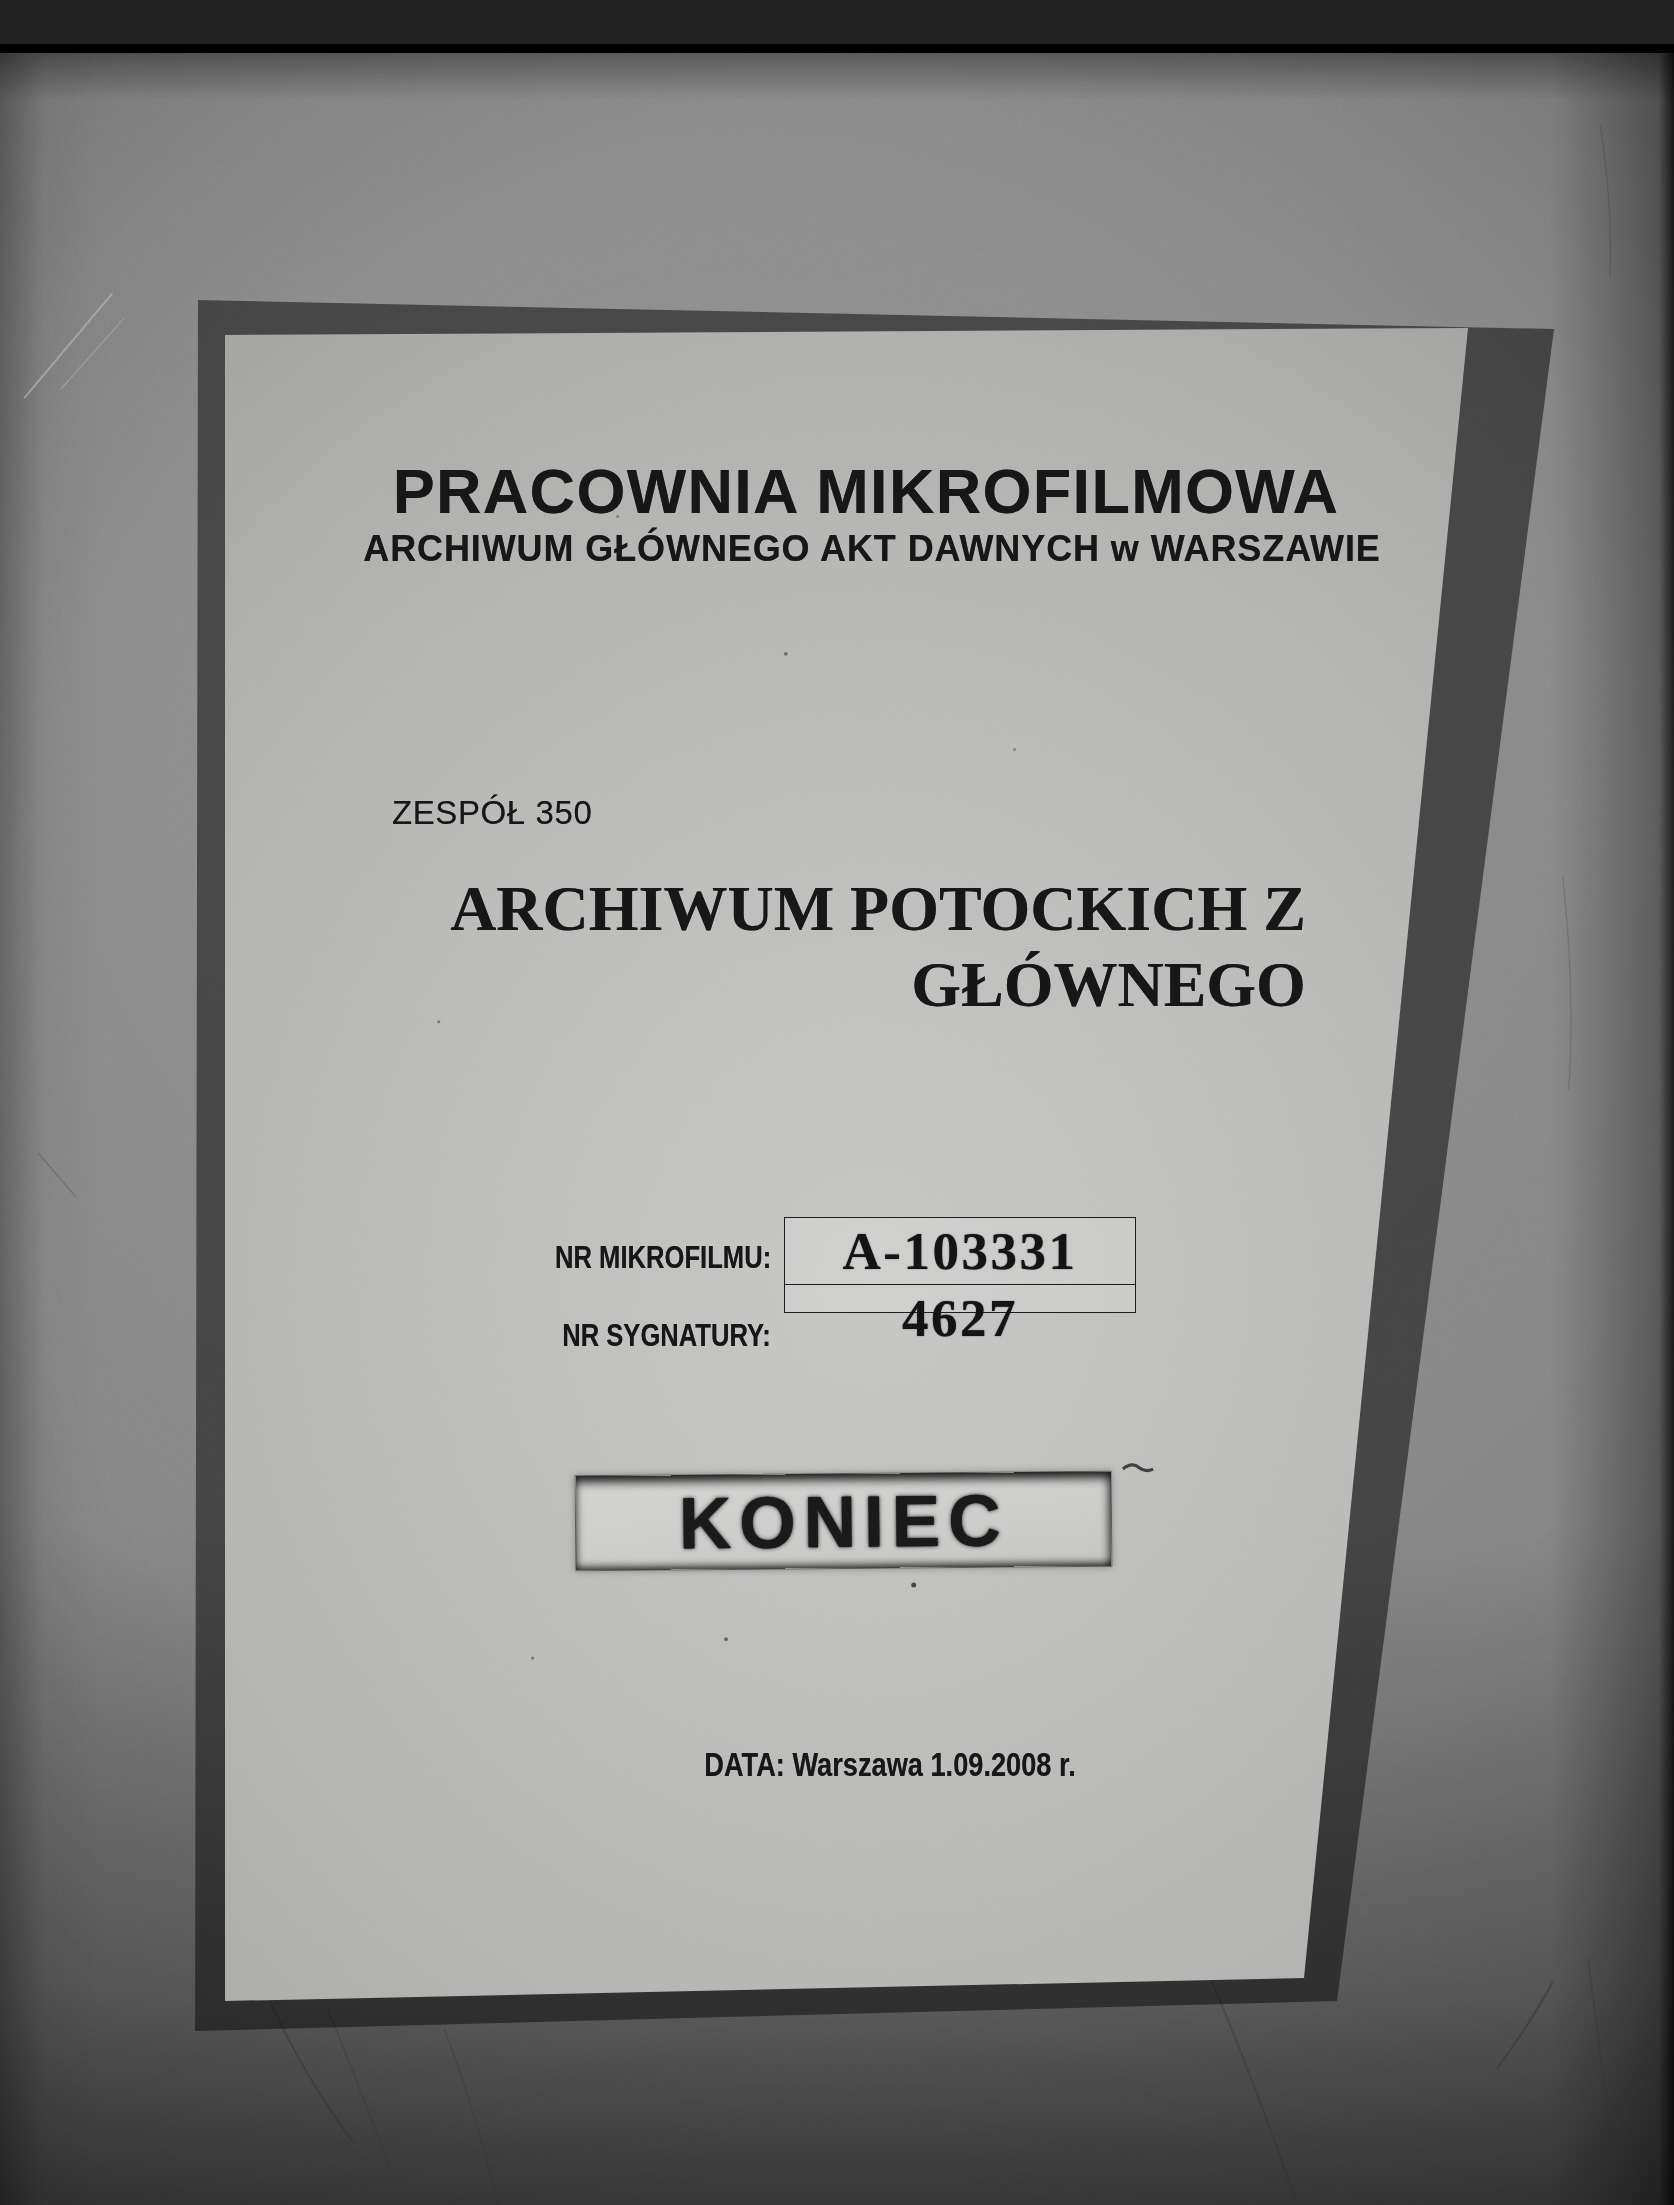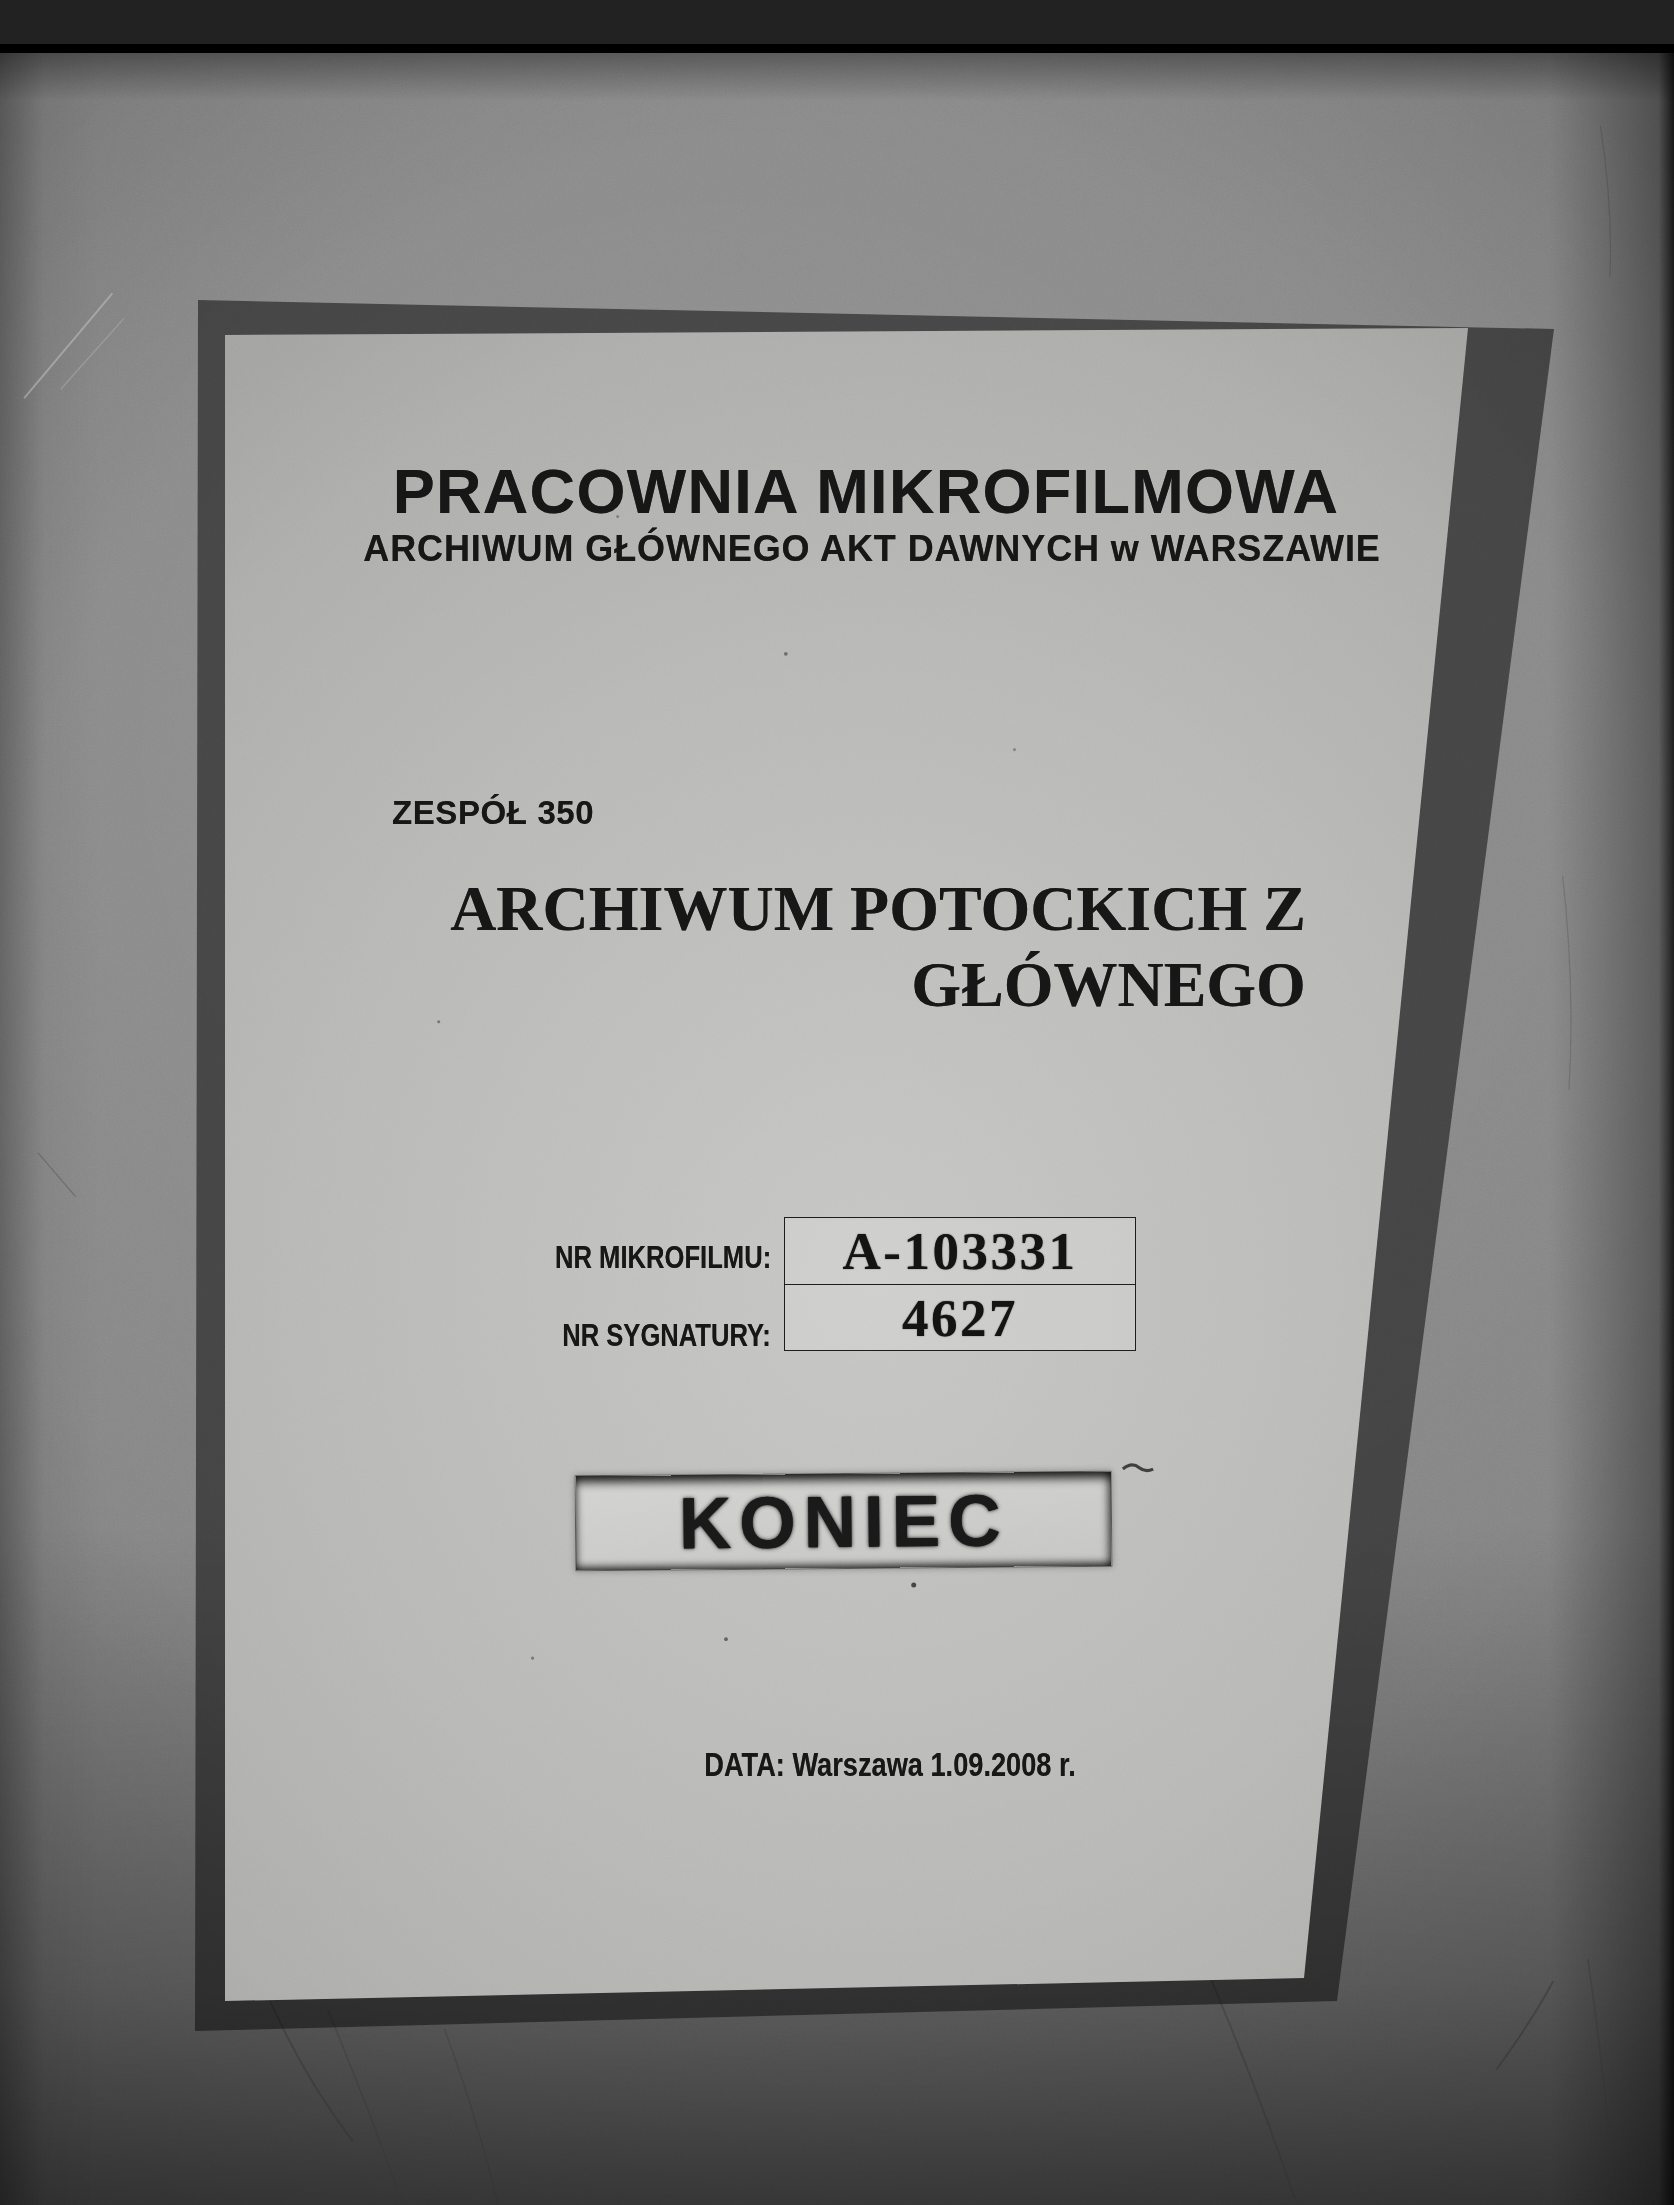--- a/index.html
+++ b/index.html
@@ -37,33 +37,33 @@
     position:absolute;inset:0;
     clip-path:polygon(225px 291px, 1468px 284px, 1304px 1934px, 225px 1957px);
     background:
       radial-gradient(ellipse 62% 52% at 52% 56%, #c6c6c4 0%, #b8b8b6 55%, #adadab 85%, #a3a3a1 100%);
   }
   
   .txt{position:absolute;color:#161616;white-space:nowrap;text-shadow:0 0 0.6px rgba(10,10,10,0.6);}
   .center{transform:translateX(-50%);}
   .h1{top:411px;left:866px;font-size:63px;font-weight:700;letter-spacing:1.3px;}
   .h2{top:484px;left:872px;font-size:36px;font-weight:700;letter-spacing:0.9px;}
-  .fond{top:750px;left:392px;font-size:33px;font-weight:700;letter-spacing:0.6px;}
+  .fond{top:750px;left:392px;font-size:33px;font-weight:400;letter-spacing:0.6px;}
   .doc-title{
     top:827px;left:878px;text-align:right;
     font-family:"Liberation Serif",serif;font-size:64px;font-weight:700;line-height:76px;
   }
   .label{
     font-size:32px;font-weight:700;text-align:right;
     transform:scaleX(0.80);transform-origin:100% 50%;
   }
   .label1{top:1195px;right:904px;}
   .label2{top:1273px;right:904px;}
   .ref-box{
-    position:absolute;left:784px;top:1173px;width:352px;height:134px;
+    position:absolute;left:784px;top:1173px;width:352px;height:96px;
     border:1.9px solid #1c1c1c;box-sizing:border-box;
     background:rgba(255,255,255,0.16);
   }
   .ref-row{
     height:66px;display:flex;align-items:center;justify-content:center;
     font-family:"Liberation Serif",serif;font-size:53px;font-weight:700;letter-spacing:2.5px;
     color:#131313;text-shadow:0 0 1.3px rgba(10,10,10,0.7);
   }
   .ref-row.first{border-bottom:1.3px solid #1c1c1c;}
   .stamp{

